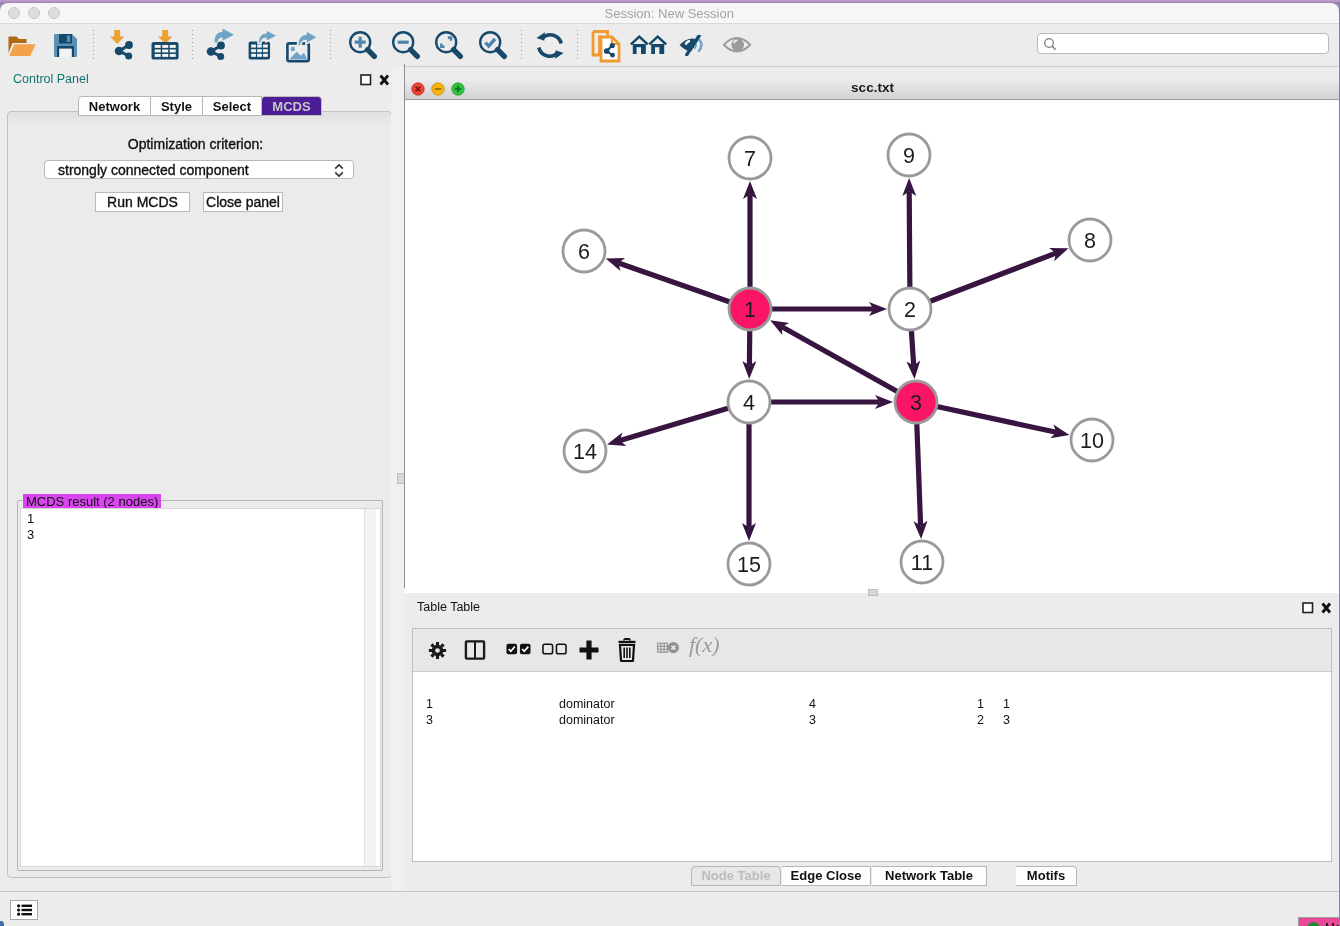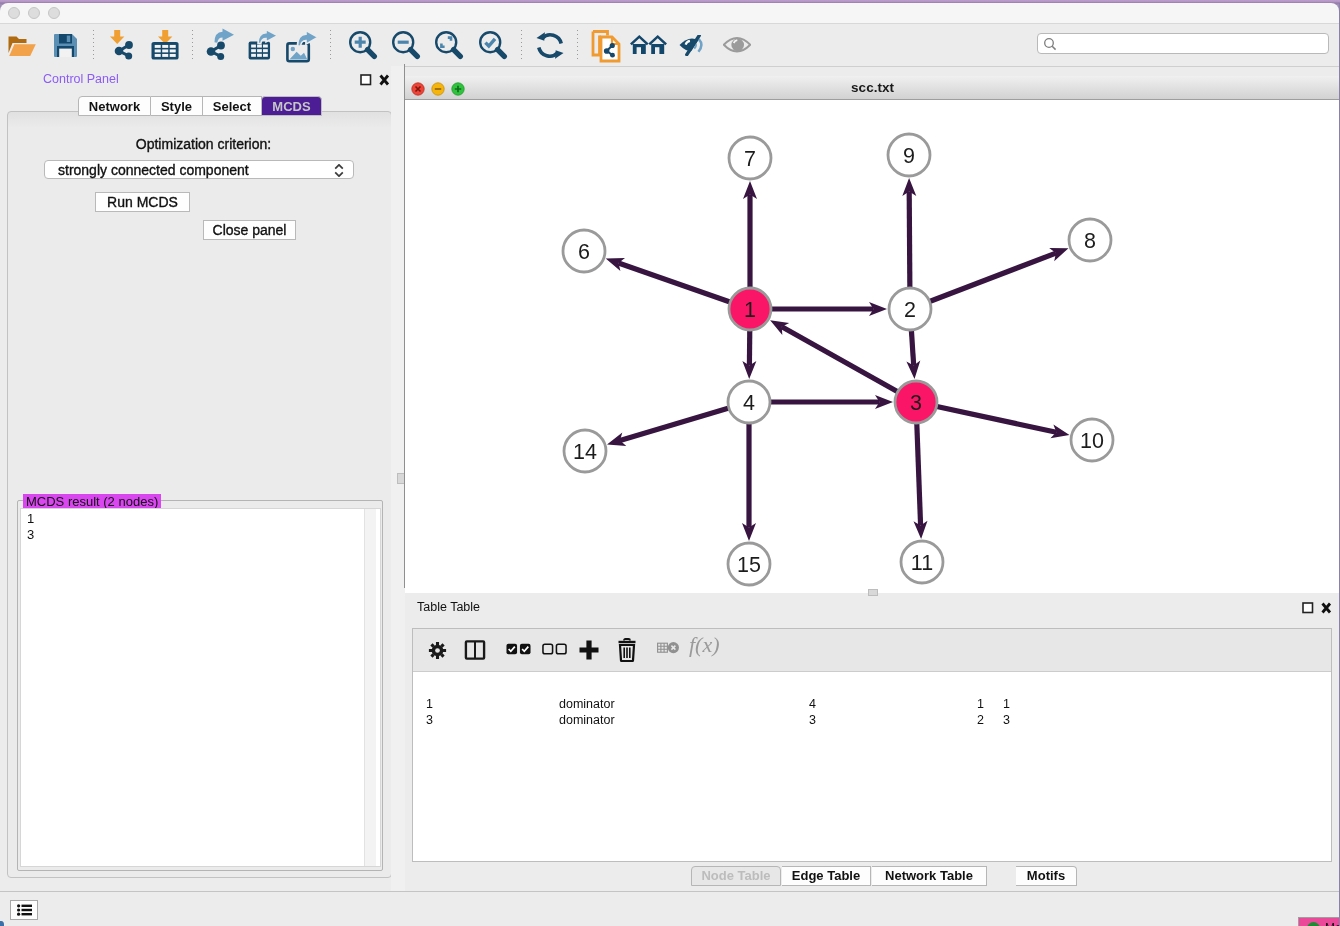--- a/index.html
+++ b/index.html
@@ -20,21 +20,21 @@
 #toolbar{position:absolute;left:0;top:24px;width:100%;height:42px;
  background:#ececec;border-bottom:1px solid #cfcfcf;}
 .sep{position:absolute;top:6px;height:32px;width:1px;
  background-image:repeating-linear-gradient(to bottom,#9a9a9a 0 1.5px,transparent 1.5px 4px);}
 .ticon{position:absolute;top:5px;}
 
 #search{position:absolute;left:1037px;top:33px;width:292px;height:21px;
  background:#fff;border:1px solid #b9b9b9;border-radius:4px;box-sizing:border-box;}
 
 #cpanel{position:absolute;left:0;top:66px;width:391px;height:825px;background:#ececec;}
-#cpanel .hdr{position:absolute;left:13px;top:6px;font-size:12.5px;color:#8b5cf6;margin-left:30px;}
+#cpanel .hdr{position:absolute;left:13px;top:6px;font-size:12.5px;color:#0f766e;}
 #cp-content{position:absolute;left:7px;top:45px;width:385px;height:767px;
  background:linear-gradient(#e1e1e1,#ebebeb 16px);border:1px solid #c2c2c2;border-radius:4px;box-sizing:border-box;}
 .tab{position:absolute;top:30px;height:20px;box-sizing:border-box;background:#fdfdfd;
  border:1px solid #b6b6b6;font-size:13px;font-weight:bold;color:#111;text-align:center;line-height:19px;}
 .btn{position:absolute;background:#fefefe;border:1px solid #b9b9b9;border-radius:0;
  box-sizing:border-box;font-size:14px;color:#111;text-align:center;-webkit-text-stroke:0.35px #111;}
 
 #vsplit{position:absolute;left:391px;top:66px;width:14px;height:825px;background:#f0f0f0;}
 #vsplit .grip{position:absolute;left:6px;top:407px;width:7px;height:9px;background:#d8d8d8;border:1px solid #bdbdbd;}
 
@@ -79,20 +79,21 @@
 #mcds-scroll{position:absolute;left:346px;top:8px;width:11px;height:357px;background:#f3f3f3;border-left:1px solid #e2e2e2;}
 </style>
 </head>
 <body>
 <div id="win">
   <div id="pstrip"></div>
   <div id="titlebar">
     <div class="tl" style="left:8px;"></div>
     <div class="tl" style="left:28px;"></div>
     <div class="tl" style="left:48px;"></div>
+    <div id="title-text">Session: New Session</div>
   </div>
   <div id="toolbar">
     <div class="sep" style="left:93px;"></div>
     <div class="sep" style="left:192px;"></div>
     <div class="sep" style="left:330px;"></div>
     <div class="sep" style="left:521px;"></div>
     <div class="sep" style="left:577px;"></div>
 
     <svg class="ticon" style="left:7px;top:9px;" width="30" height="26" viewBox="0 0 30 26">
       <path d="M1.5 3.5 L9.5 3.5 L12 6 L19.5 6 L19.5 10 L5.5 10 L1.5 20 Z" fill="#b06b10"></path>
@@ -249,29 +250,29 @@
     <div class="hdr">Control Panel</div>
     <svg style="position:absolute;left:360px;top:8px;" width="30" height="12" viewBox="0 0 30 12">
       <rect x="1" y="1" width="9.5" height="9.5" fill="#fff" stroke="#222" stroke-width="1.6"></rect>
       <path d="M20.5 1.5 L28 10.5 M28 1.5 L20.5 10.5" stroke="#111" stroke-width="2.8" fill="none"></path>
     </svg>
     <div id="cp-content"></div>
     <div class="tab" style="left:78px;width:73px;border-radius:4px 0 0 0;">Network</div>
     <div class="tab" style="left:151px;width:52px;border-left:none;">Style</div>
     <div class="tab" style="left:203px;width:59px;border-left:none;">Select</div>
     <div class="tab" style="left:261px;width:61px;background:#4c1d95;color:#c6c6c6;border-radius:4px 4px 0 0;border-color:#bdbdbd;">MCDS</div>
-    <div style="position:absolute;left:0;top:70px;width:100%;text-align:center;font-size:14px;color:#111;padding-left:8px;-webkit-text-stroke:0.35px #111;">Optimization criterion:</div>
+    <div style="position:absolute;left:0;top:70px;width:100%;text-align:center;font-size:14px;color:#111;-webkit-text-stroke:0.35px #111;">Optimization criterion:</div>
     <div id="cp-select">strongly connected component
       <svg style="position:absolute;right:9px;top:2.5px;" width="10" height="13" viewBox="0 0 10 13">
         <path d="M1.2 4.6 L5 0.8 L8.8 4.6" fill="none" stroke="#3c3c3c" stroke-width="1.7"></path>
         <path d="M1.2 8.4 L5 12.2 L8.8 8.4" fill="none" stroke="#3c3c3c" stroke-width="1.7"></path>
       </svg>
     </div>
     <div class="btn" style="left:95px;top:126px;width:95px;height:20px;line-height:19px;">Run MCDS</div>
-    <div class="btn" style="left:203px;top:126px;width:93px;height:20px;line-height:19px;margin-top:28px;">Close panel</div>
+    <div class="btn" style="left:203px;top:126px;width:80px;height:20px;line-height:19px;">Close panel</div>
     <div id="mcds-box">
       <span id="mcds-legend">MCDS result (2 nodes)</span>
       <div id="mcds-text">1<br>3</div>
       <div id="mcds-scroll"></div>
     </div>
   </div>
   <div id="vsplit">
       <div class="grip"></div>
     </div>
   <div style="position:absolute;left:404px;top:64px;width:1px;height:524px;background:#8f8f8f;"></div>
@@ -413,21 +414,21 @@
       </div>
       <div class="trow" style="top:83px;">
         <span style="left:13px;">3</span>
           <span style="left:146px;">dominator</span>
         <span style="left:330px;width:73px;text-align:right;">3</span>
         <span style="left:500px;width:71px;text-align:right;">2</span>
         <span style="left:590px;">3</span>
       </div>
     </div>
     <div class="btab" style="left:286px;width:90px;background:#e7e7e7;color:#bcbcbc;border-radius:4px 4px 0 0;">Node Table</div>
-    <div class="btab" style="left:377px;width:89px;border-left:none;">Edge Table</div>
+    <div class="btab" style="left:377px;width:89px;border-left:none;">Edge Close</div>
     <div class="btab" style="left:467px;width:115px;border-left:none;">Network Table</div>
     <div class="btab" style="left:583px;width:61px;border-left:none;border-radius:0 4px 0 0;margin-left:28px;">Motifs</div>
   </div>
   <div id="statusbar">
     <div style="position:absolute;left:10px;top:8px;width:28px;height:20px;background:#fdfdfd;border:1px solid #a8a8a8;box-sizing:border-box;">
       <svg style="position:absolute;left:6px;top:3px;" width="15" height="12" viewBox="0 0 15 12">
         <g fill="#111">
           <circle cx="1.6" cy="1.8" r="1.6"></circle>
             <circle cx="1.6" cy="6" r="1.6"></circle>
             <circle cx="1.6" cy="10.2" r="1.6"></circle>

